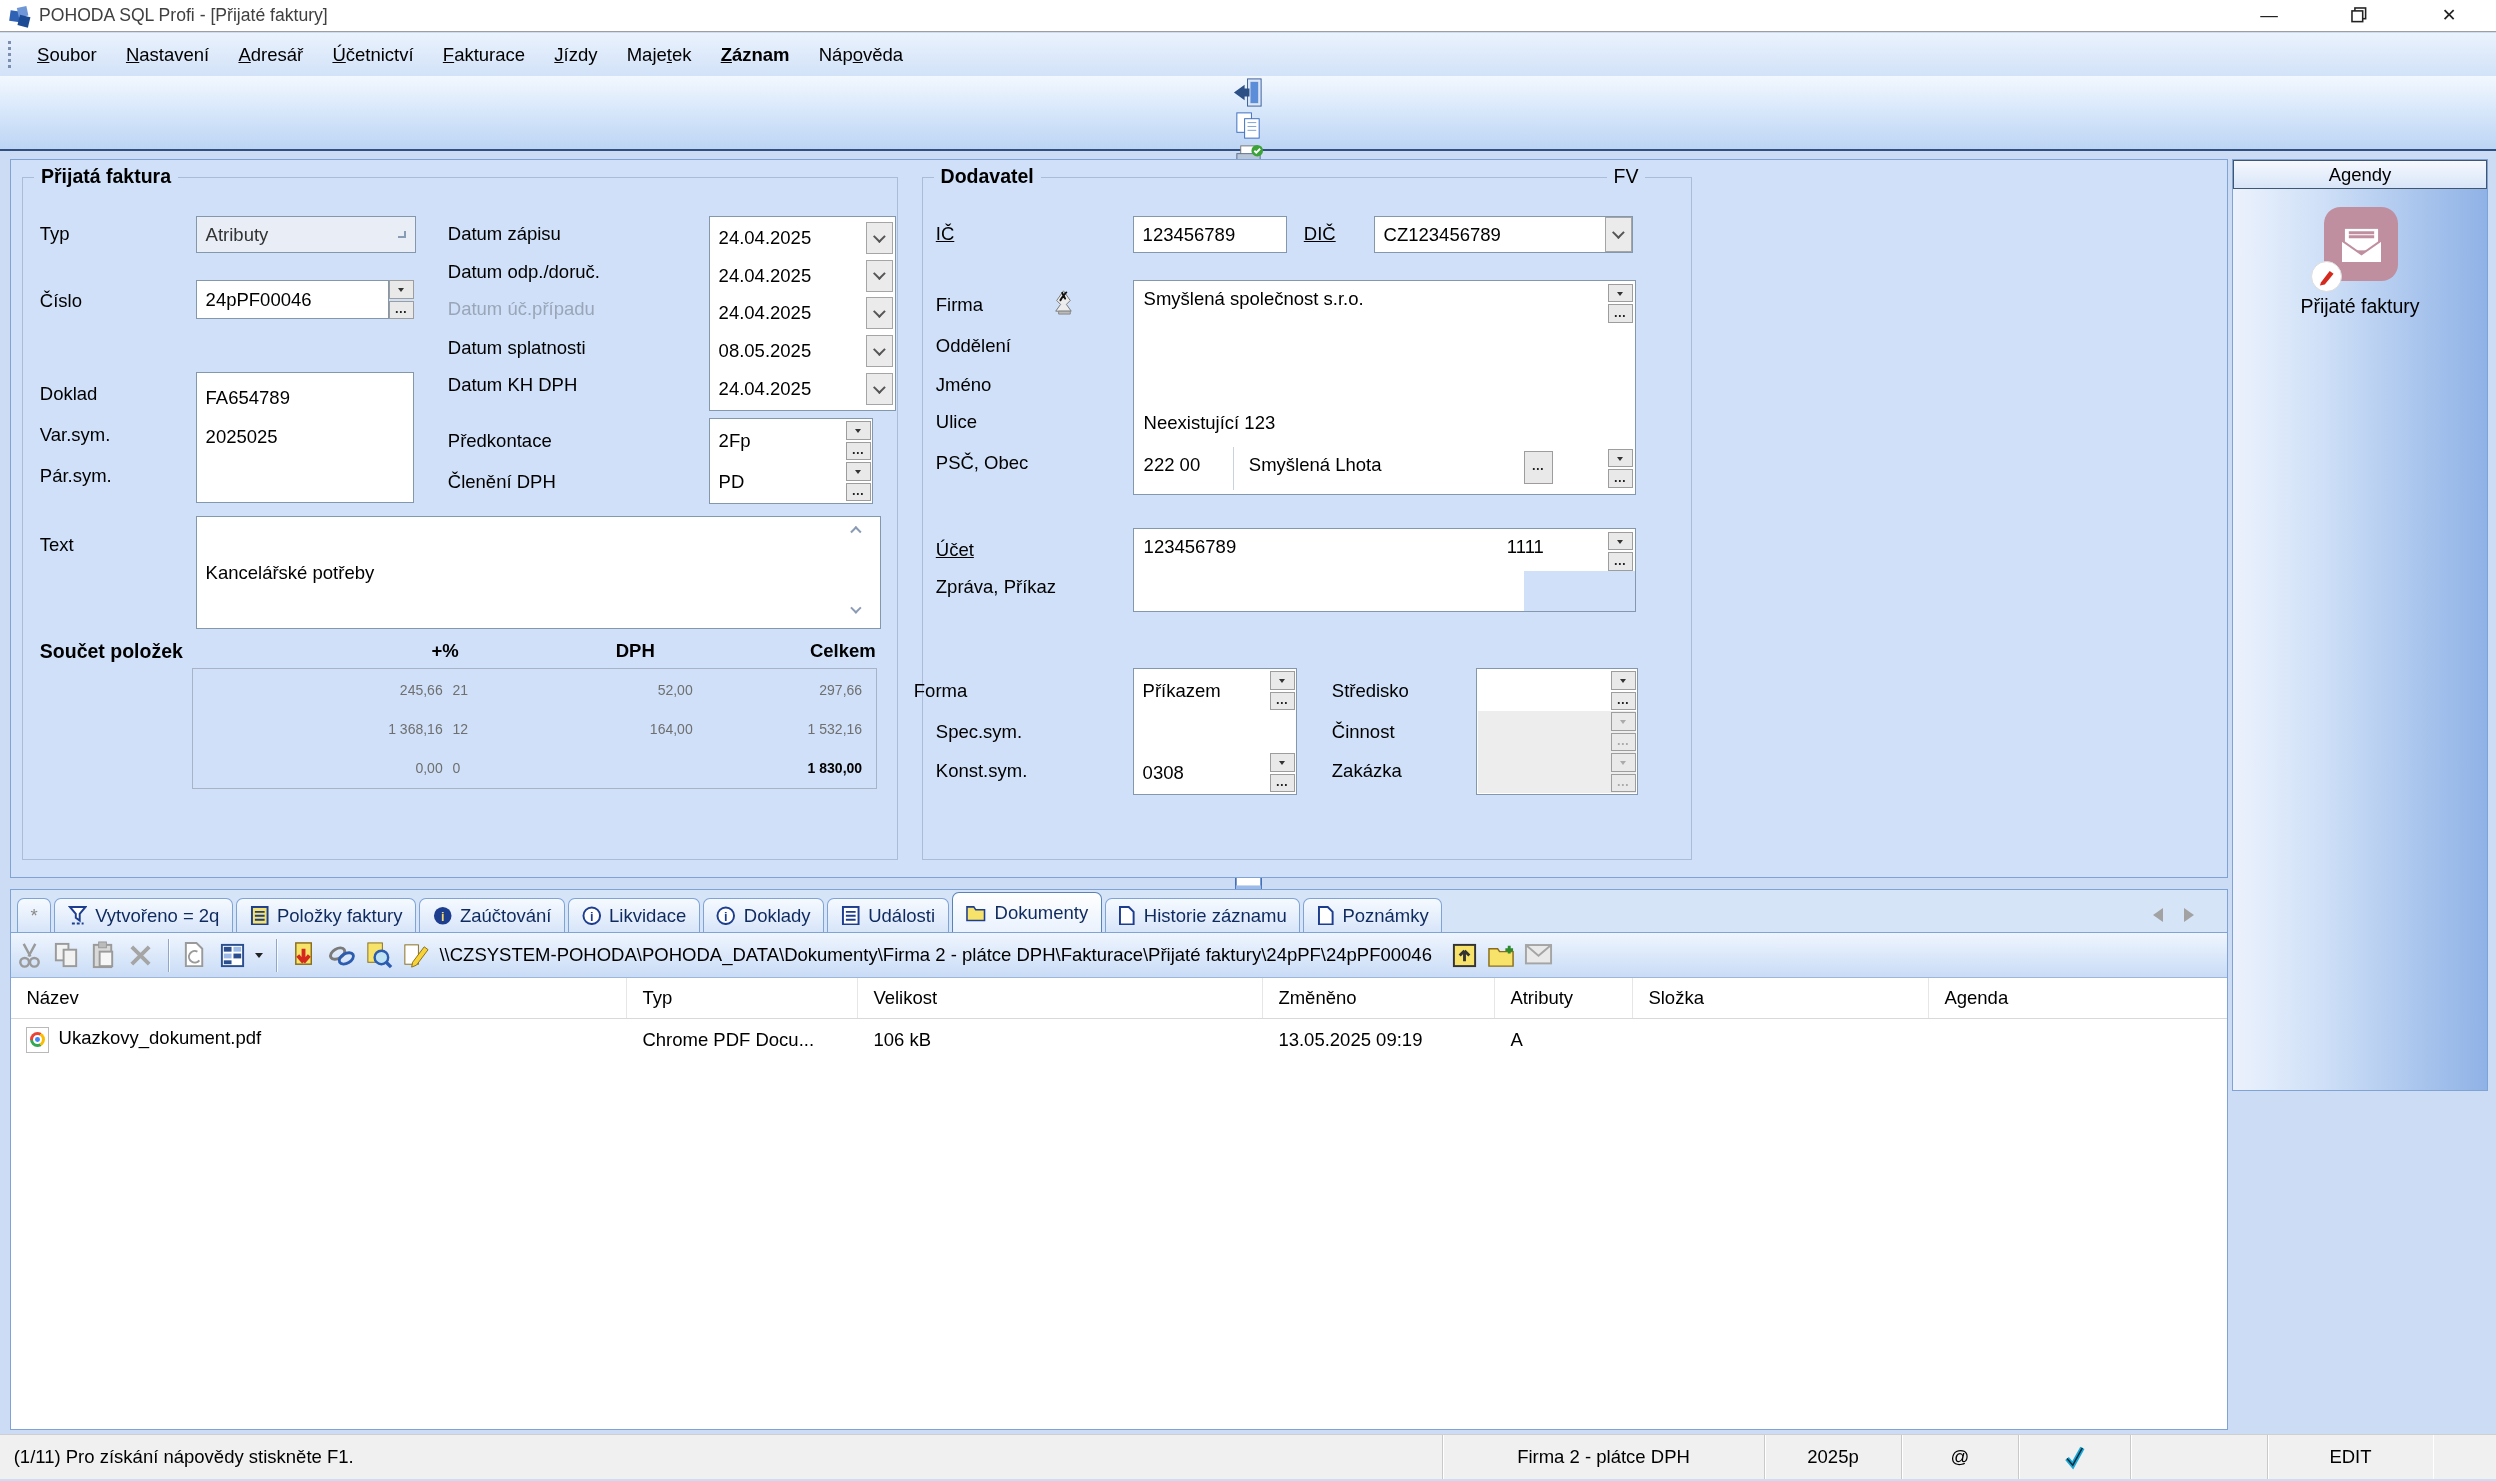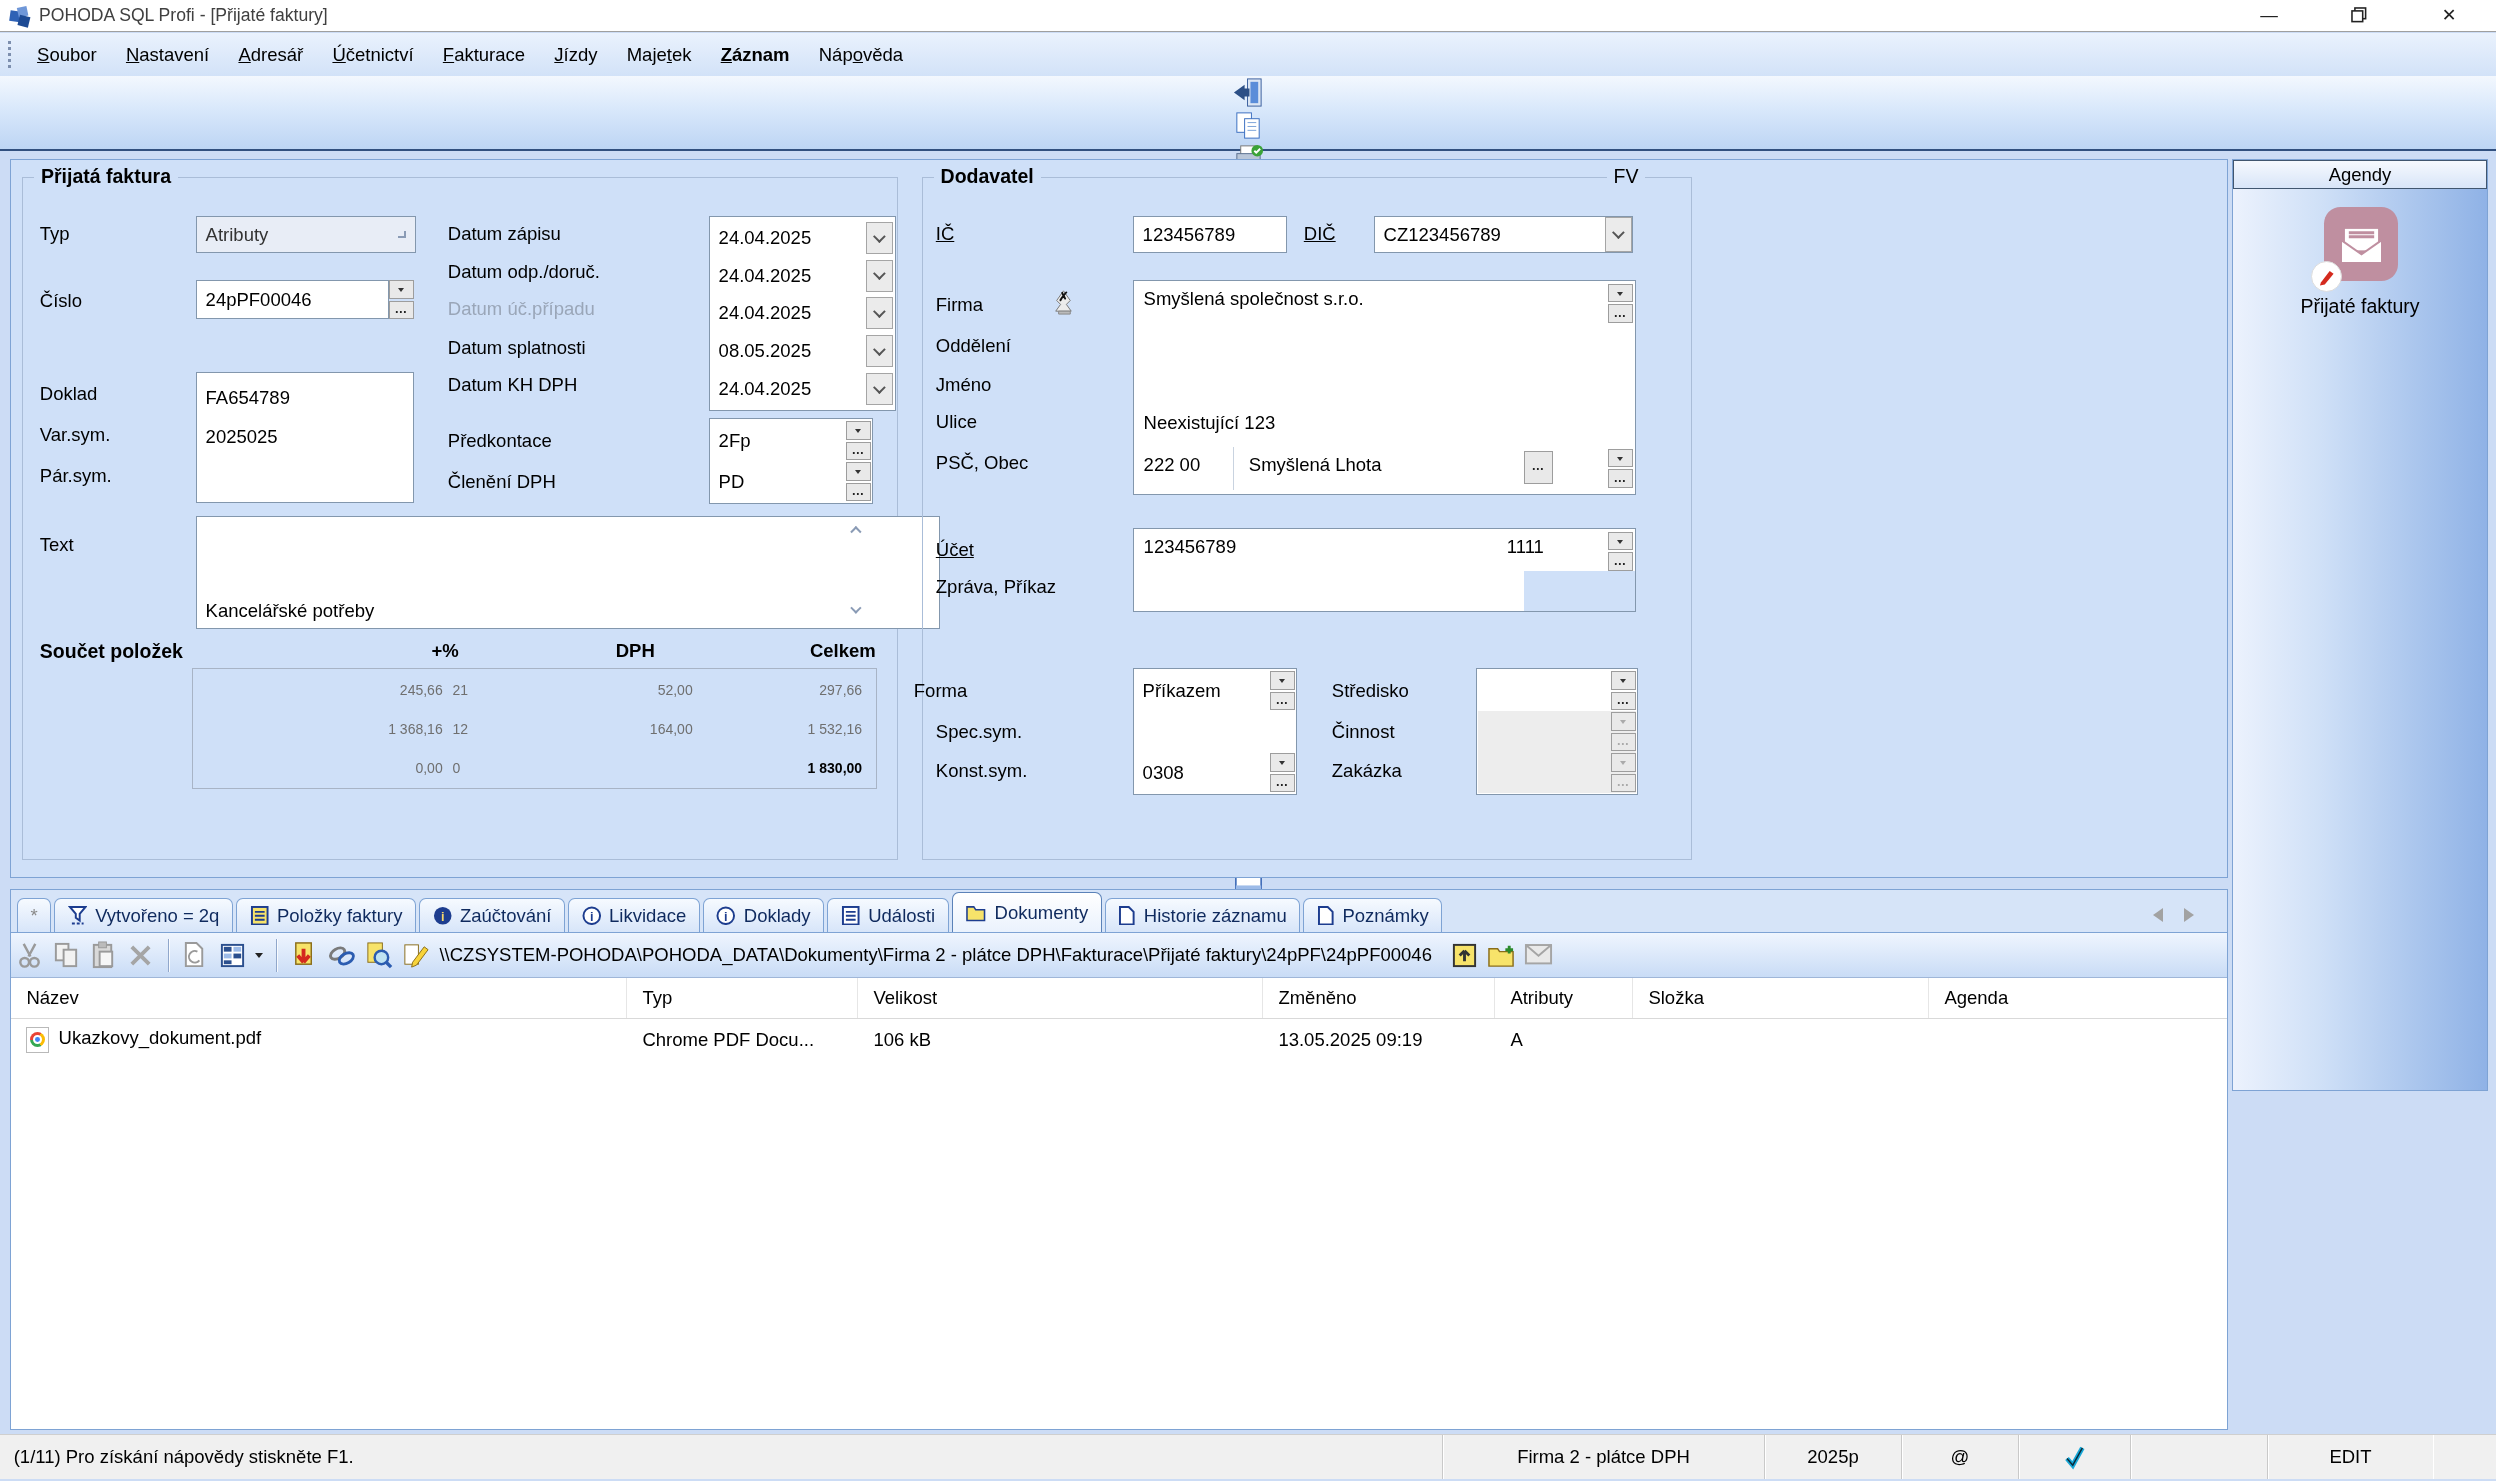--- a/index.html
+++ b/index.html
@@ -465,21 +465,21 @@
               <span class="t"></span>
             </span>
             <span class="sbtn" style="height:18.5px">
               <span class="m">…</span>
             </span>
           </span>
         </span>
     </div>
 
     <span class="lbl" style="left:29px;top:374px">Text</span>
-    <div class="fld" style="left:185px;top:356px;width:744px;height:113px;align-items:flex-end;padding:5.9px 29px 5.9px 8.8px">
+    <div class="fld" style="left:185px;top:356px;width:685px;height:113px;align-items:center;padding:5.9px 29px 5.9px 8.8px">
         <span>Kancelářské potřeby</span>
       </div>
     <span class="scgl abs" style="left:841px;top:368px;transform:rotate(-135deg)"></span>
     <span class="scgl abs" style="left:841px;top:444px;transform:rotate(45deg)"></span>
 
     <span class="lbl b" style="left:29px;top:480px">Součet položek</span>
     <span class="lbl" style="left:380px;top:480px;width:68px;text-align:right;font-weight:bold">+%</span>
     <span class="lbl" style="left:546px;top:480px;width:98px;text-align:right;font-weight:bold">DPH</span>
     <span class="lbl" style="left:767px;top:480px;width:98px;text-align:right;font-weight:bold">Celkem</span>
     <div class="abs" style="left:181px;top:508px;width:685px;height:121px;border:1px solid #a8b4c6;padding:1px 5.9px">

